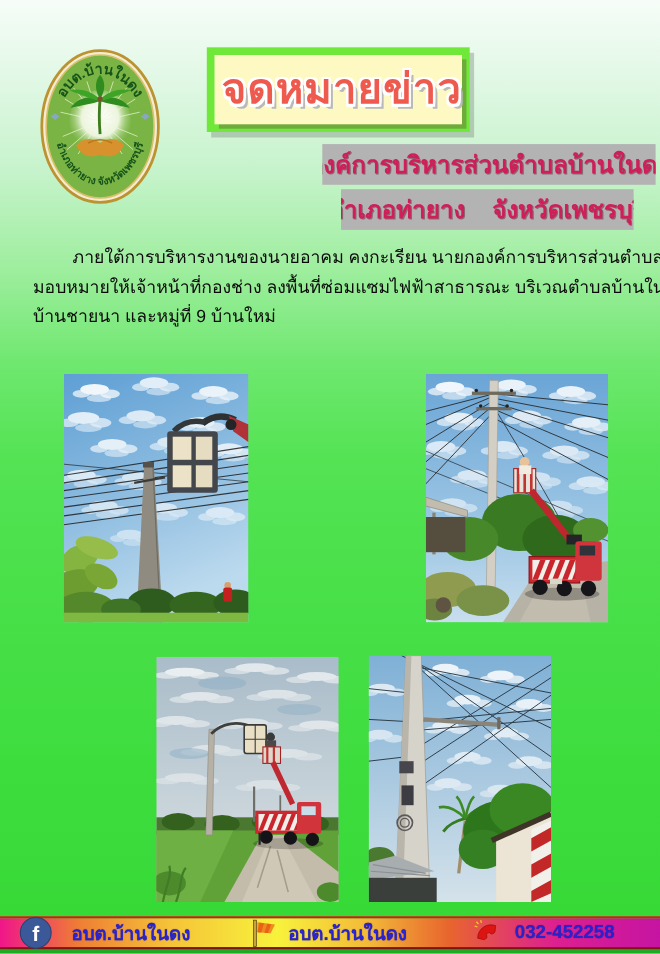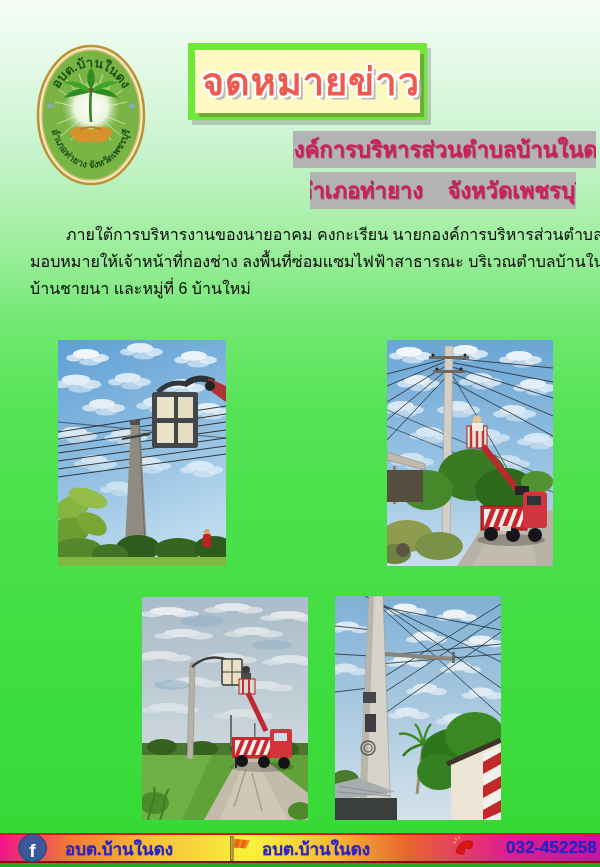--- a/index.html
+++ b/index.html
@@ -48,21 +48,21 @@
   .footer-redline{height:2px;background:#e01616;}
   .footer-bar{
     position:relative;height:26px;
     background:linear-gradient(90deg,#f0158a 0%,#ef7e34 12%,#f5c438 26%,#f8f23c 42%,#f3b838 56%,#e8652e 68%,#dd2090 84%,#c614a2 100%);
     border-bottom:2px solid #7e1414;
   }
   .footer-greenline{height:4px;background:#23a823;}
   .footer-group{position:absolute;top:50%;transform:translateY(-50%);display:flex;align-items:center;}
   .fg1{left:18px;gap:18px;}
   .fg2{left:228px;gap:10px;}
-  .fg3{left:452px;gap:28px;}
+  .fg3{left:430px;gap:12px;}
   .footer-label{font-size:17px;font-weight:700;color:#2a22cc;white-space:nowrap;text-shadow:0 0 1px rgba(20,10,120,.6);}
   .fb-circle{
     width:27px;height:27px;border-radius:50%;background:#3b5998;border:1px solid #2c4372;
     display:flex;align-items:center;justify-content:center;
   }
   .fb-circle span{color:#fff;font-size:19px;font-weight:700;line-height:1;margin-top:3px;}
 </style>
 </head>
 <body>
 
@@ -134,21 +134,21 @@
   <div class="subbar subbar1">
     <span class="subbar-text">องค์การบริหารส่วนตำบลบ้านในดง</span>
   </div>
   <div class="subbar subbar2">
     <span class="subbar-text">อำเภอท่ายาง    จังหวัดเพชรบุรี</span>
   </div>
 
   <div class="body-text">
     <div class="line indent">ภายใต้การบริหารงานของนายอาคม คงกะเรียน นายกองค์การบริหารส่วนตำบลบ้านในดง</div>
     <div class="line">มอบหมายให้เจ้าหน้าที่กองช่าง ลงพื้นที่ซ่อมแซมไฟฟ้าสาธารณะ บริเวณตำบลบ้านในดง หมู่ที่ 2</div>
-    <div class="line">บ้านชายนา และหมู่ที่ 6 บ้านใหม่</div>
+    <div class="line">บ้านชายนา และหมู่ที่ 9 บ้านใหม่</div>
   </div>
 
   <div class="photo photo1">
     <svg viewBox="0 0 168 226" width="168" height="226">
       <defs>
         <linearGradient id="p1sky" x1="0" y1="0" x2="0.3" y2="1">
           <stop offset="0%" stop-color="#5e9fd4"></stop>
             <stop offset="60%" stop-color="#93c0e2"></stop>
             <stop offset="100%" stop-color="#bcdaee"></stop>
         </linearGradient>

